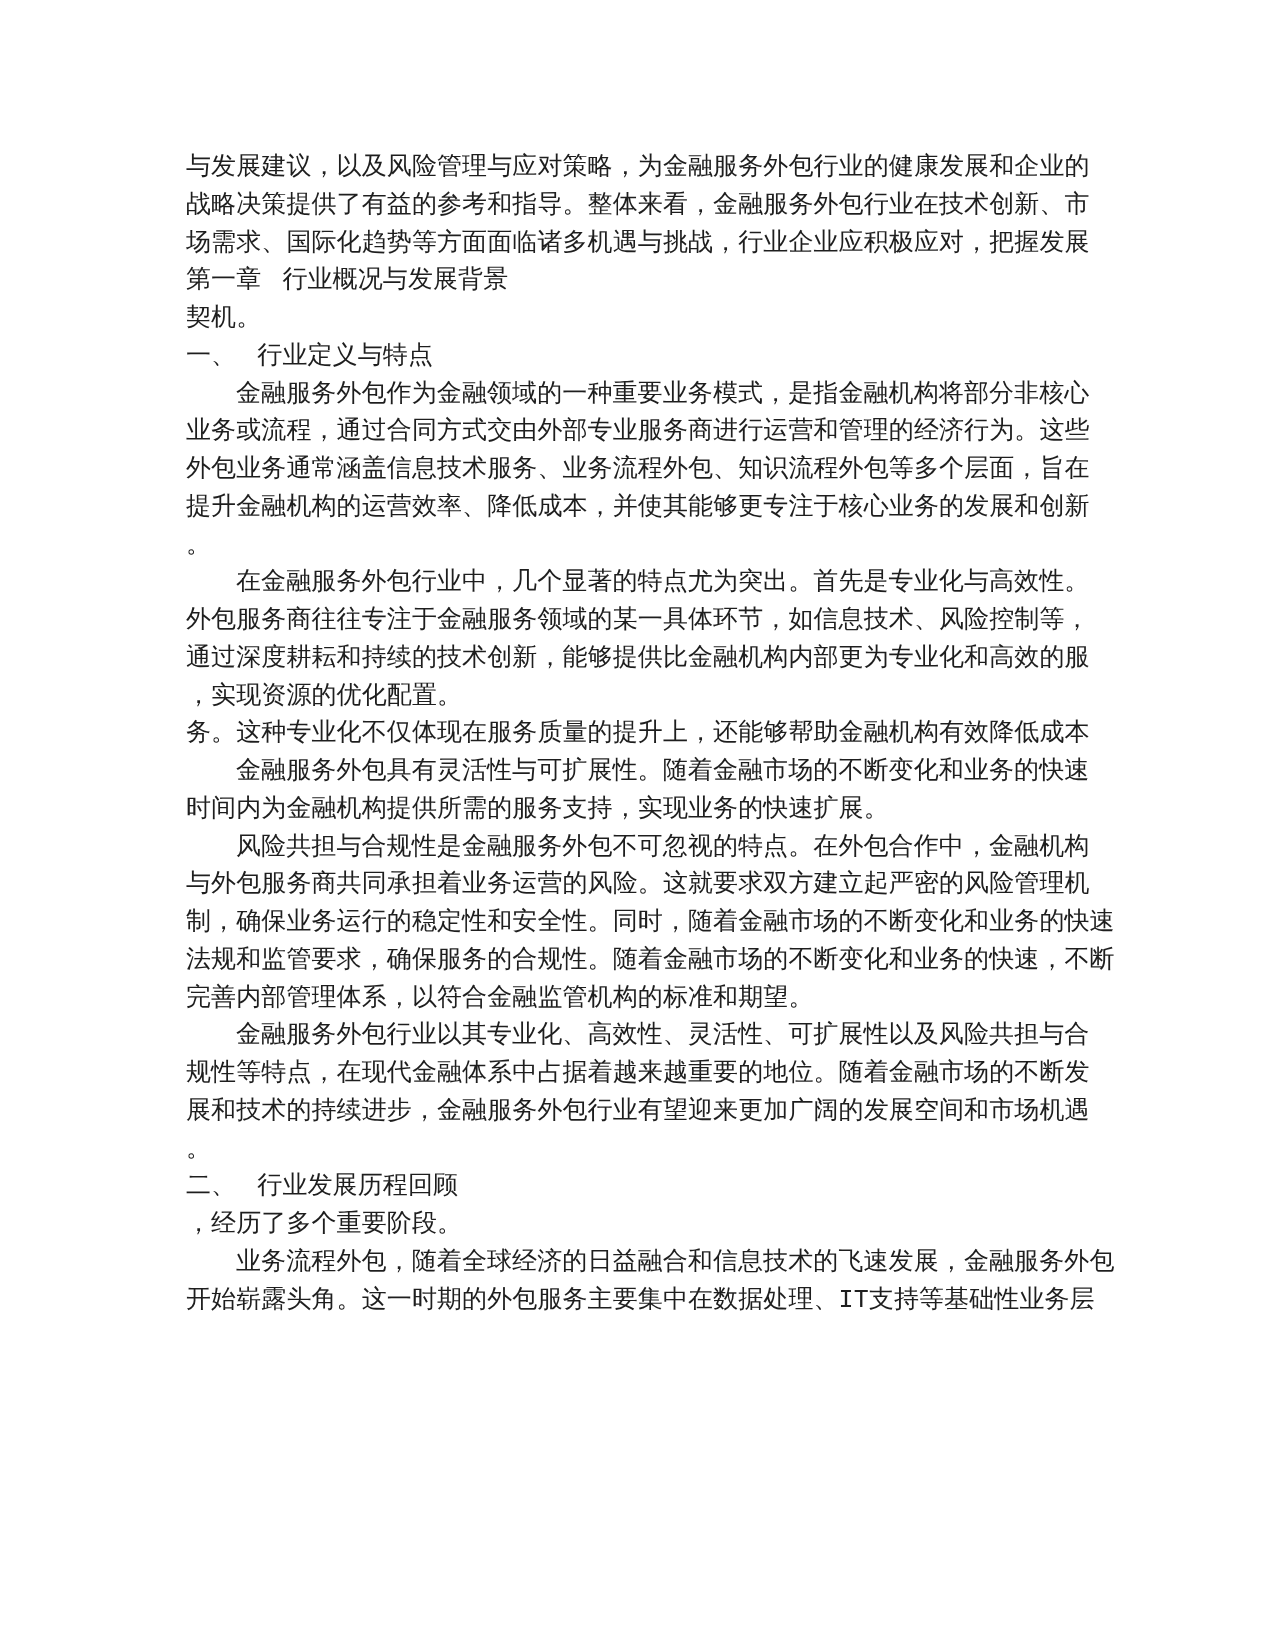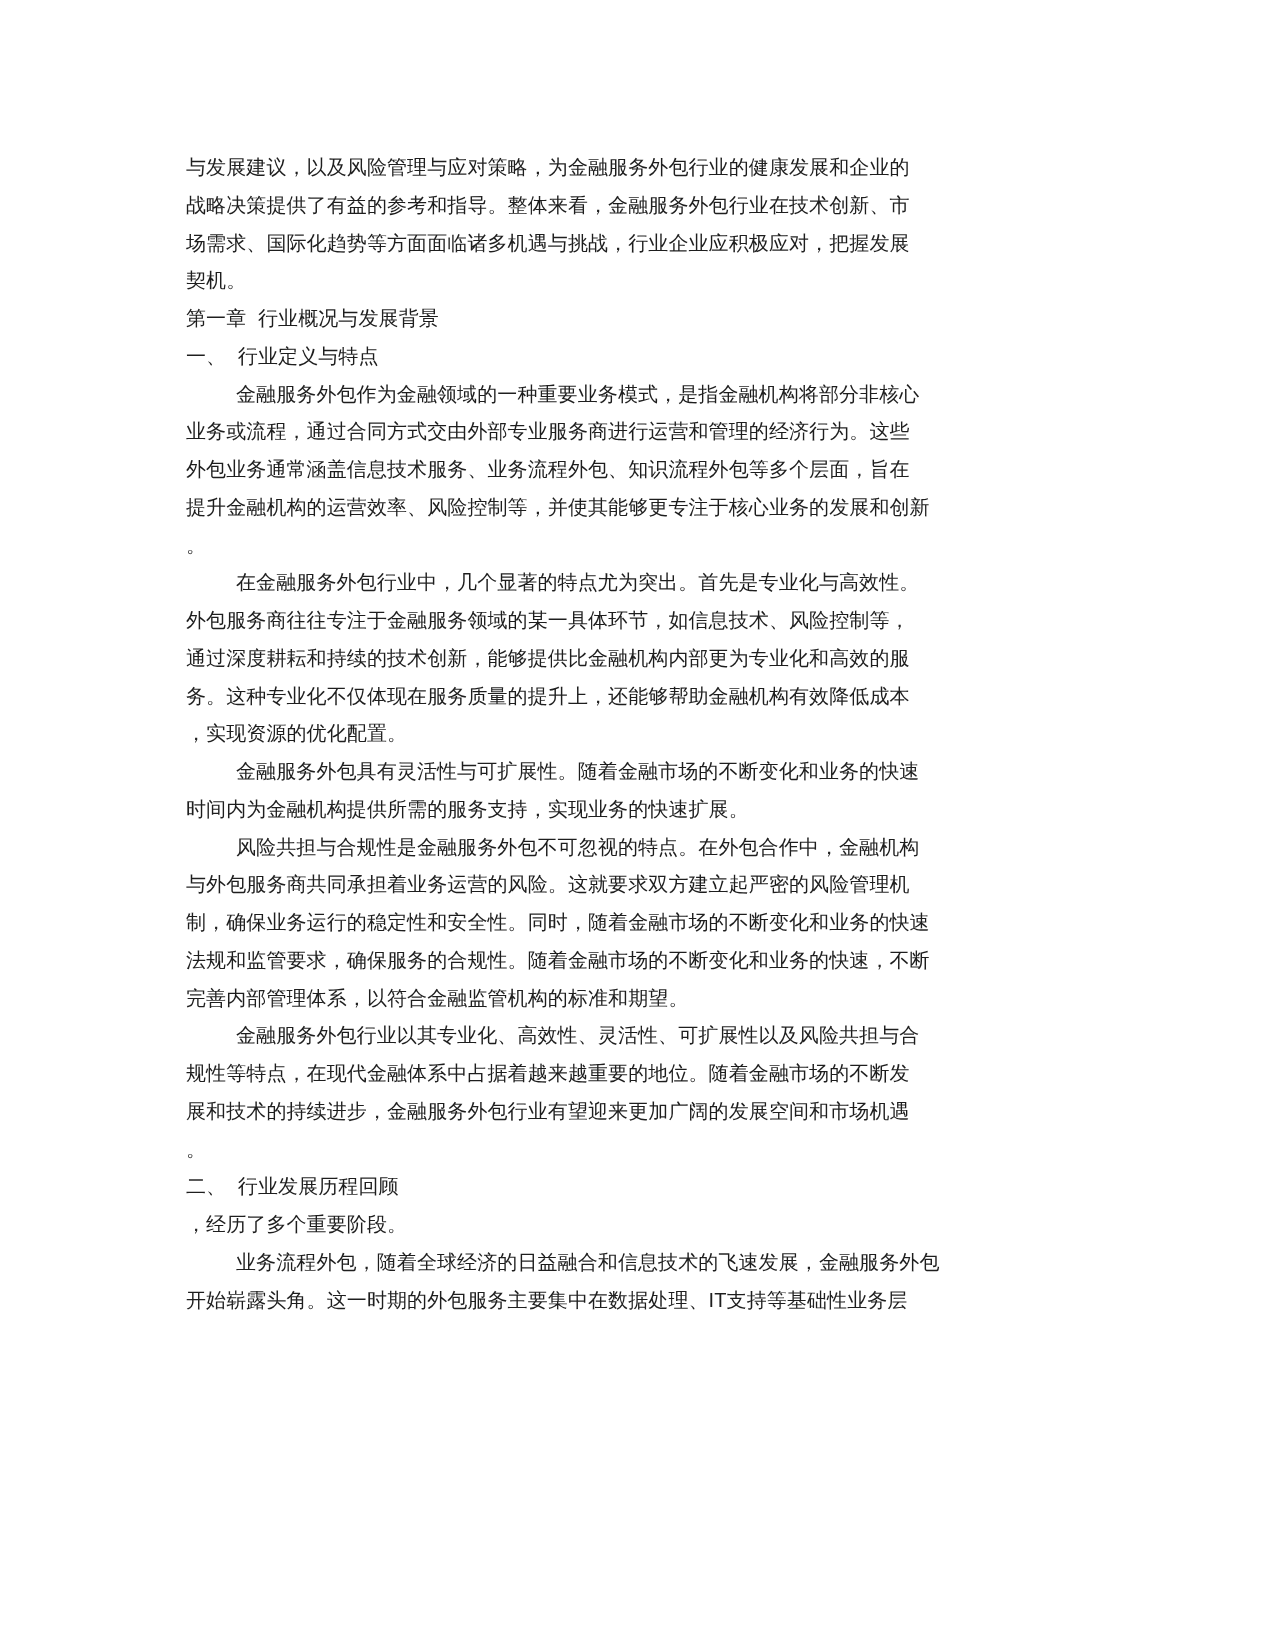--- a/index.html
+++ b/index.html
@@ -12,22 +12,22 @@
     width: 1275px;
     height: 1650px;
     background: #ffffff;
     overflow: hidden;
   }
   .text-block {
     position: absolute;
     left: 186px;
     top: 149px;
     width: 908px;
-    font-family: Liberation Sans, sans-serif;
-    font-size: 20px;
+    font-family: Liberation Mono, monospace;
+    font-size: 25px;
     line-height: 37.75px;
     color: #1e1e1e;
     letter-spacing: 0.1px;
     
     word-spacing: 6px;
   }
   .line {
     white-space: pre;
     height: 37.75px;
   }
@@ -36,33 +36,33 @@
   }
 </style>
 </head>
 <body>
 
 <div class="page" style="background: rgb(255, 255, 255);">
   <div class="text-block" style="color: rgb(30, 30, 30);">
       <div class="line">与发展建议，以及风险管理与应对策略，为金融服务外包行业的健康发展和企业的</div>
       <div class="line">战略决策提供了有益的参考和指导。整体来看，金融服务外包行业在技术创新、市</div>
       <div class="line">场需求、国际化趋势等方面面临诸多机遇与挑战，行业企业应积极应对，把握发展</div>
+      <div class="line">第一章 行业概况与发展背景</div>
       <div class="line">契机。</div>
-      <div class="line">第一章 行业概况与发展背景</div>
       <div class="line">一、 行业定义与特点</div>
       <div class="line indent">金融服务外包作为金融领域的一种重要业务模式，是指金融机构将部分非核心</div>
       <div class="line">业务或流程，通过合同方式交由外部专业服务商进行运营和管理的经济行为。这些</div>
       <div class="line">外包业务通常涵盖信息技术服务、业务流程外包、知识流程外包等多个层面，旨在</div>
-      <div class="line">提升金融机构的运营效率、风险控制等，并使其能够更专注于核心业务的发展和创新</div>
+      <div class="line">提升金融机构的运营效率、降低成本，并使其能够更专注于核心业务的发展和创新</div>
       <div class="line">。</div>
       <div class="line indent">在金融服务外包行业中，几个显著的特点尤为突出。首先是专业化与高效性。</div>
       <div class="line">外包服务商往往专注于金融服务领域的某一具体环节，如信息技术、风险控制等，</div>
       <div class="line">通过深度耕耘和持续的技术创新，能够提供比金融机构内部更为专业化和高效的服</div>
+      <div class="line">，实现资源的优化配置。</div>
       <div class="line">务。这种专业化不仅体现在服务质量的提升上，还能够帮助金融机构有效降低成本</div>
-      <div class="line">，实现资源的优化配置。</div>
       <div class="line indent">金融服务外包具有灵活性与可扩展性。随着金融市场的不断变化和业务的快速</div>
       <div class="line">时间内为金融机构提供所需的服务支持，实现业务的快速扩展。</div>
       <div class="line indent">风险共担与合规性是金融服务外包不可忽视的特点。在外包合作中，金融机构</div>
       <div class="line">与外包服务商共同承担着业务运营的风险。这就要求双方建立起严密的风险管理机</div>
       <div class="line">制，确保业务运行的稳定性和安全性。同时，随着金融市场的不断变化和业务的快速</div>
       <div class="line">法规和监管要求，确保服务的合规性。随着金融市场的不断变化和业务的快速，不断</div>
       <div class="line">完善内部管理体系，以符合金融监管机构的标准和期望。</div>
       <div class="line indent">金融服务外包行业以其专业化、高效性、灵活性、可扩展性以及风险共担与合</div>
       <div class="line">规性等特点，在现代金融体系中占据着越来越重要的地位。随着金融市场的不断发</div>
       <div class="line">展和技术的持续进步，金融服务外包行业有望迎来更加广阔的发展空间和市场机遇</div>

